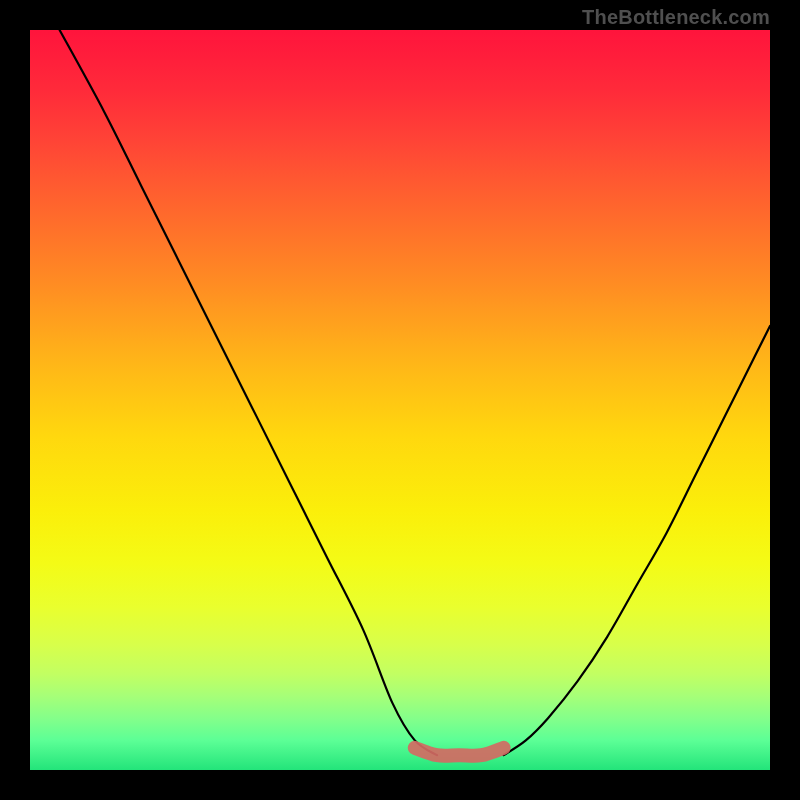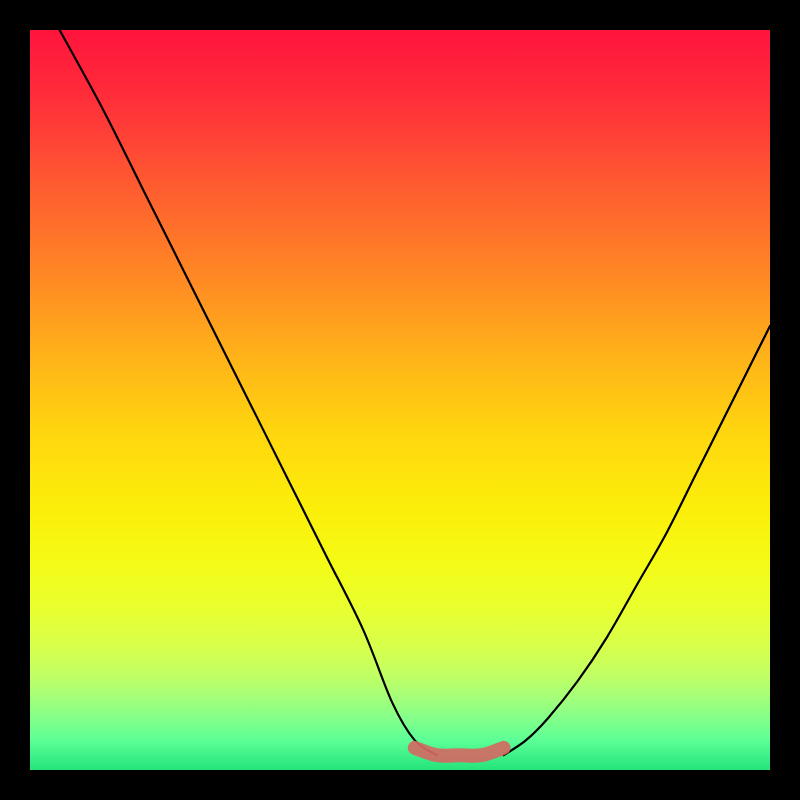--- a/index.html
+++ b/index.html
@@ -62,20 +62,21 @@
     width: 740px;
     height: 740px;
     overflow: visible;
   }
 </style>
 </head>
 <body>
 
 <div class="frame">
 
+  <div class="attribution">TheBottleneck.com</div>
 
   <div class="plot">
     <svg class="curves" viewBox="0 0 740 740" preserveAspectRatio="none">
       <g id="svg-series">
           <path d="M 29.6 0 C 37 13.566666666666663, 60.43333333333333 55.499999999999986, 74 81.39999999999998 C 87.56666666666666 107.29999999999997, 98.66666666666667 130.7333333333333, 111 155.39999999999998 C 123.33333333333333 180.06666666666666, 135.66666666666666 204.73333333333335, 148 229.40000000000003 C 160.33333333333334 254.06666666666672, 172.66666666666666 278.73333333333335, 185 303.40000000000003 C 197.33333333333334 328.0666666666667, 209.66666666666666 352.73333333333335, 222 377.40000000000003 C 234.33333333333334 402.0666666666667, 246.66666666666666 426.73333333333335, 259 451.4 C 271.3333333333333 476.0666666666666, 283.6666666666667 500.7333333333333, 296 525.4 C 308.3333333333333 550.0666666666666, 321.9 574.7333333333333, 333 599.4 C 344.1 624.0666666666666, 353.96666666666664 654.9, 362.59999999999997 673.4 C 371.2333333333333 691.9, 377.4 701.7666666666667, 384.8 710.4 C 392.20000000000005 719.0333333333333, 403.30000000000007 722.7333333333333, 407.00000000000006 725.2" fill="none" stroke="#000000" stroke-width="2.2" stroke-linecap="round"></path>
           <path d="M 473.6 725.2 C 477.3 722.7333333333333, 488.40000000000003 716.5666666666666, 495.8 710.4 C 503.2 704.2333333333333, 509.3666666666667 698.0666666666667, 518 688.2 C 526.6333333333333 678.3333333333334, 537.7333333333333 664.7666666666668, 547.6 651.2 C 557.4666666666667 637.6333333333333, 567.3333333333334 622.8333333333333, 577.2 606.8 C 587.0666666666667 590.7666666666667, 596.9333333333333 572.2666666666667, 606.8 555 C 616.6666666666666 537.7333333333333, 626.5333333333333 521.7, 636.4 503.2 C 646.2666666666667 484.7, 656.1333333333333 463.73333333333335, 666 444 C 675.8666666666667 424.26666666666665, 685.7333333333332 404.53333333333336, 695.5999999999999 384.8 C 705.4666666666666 365.06666666666666, 717.8 340.4, 725.1999999999999 325.59999999999997 C 732.5999999999999 310.79999999999995, 737.5333333333333 300.93333333333334, 740 296" fill="none" stroke="#000000" stroke-width="2.2" stroke-linecap="round"></path>
           <path d="M 384.8 717.8 C 388.5 719.0333333333333, 399.6000000000001 723.9666666666667, 407.00000000000006 725.2 C 414.40000000000003 726.4333333333334, 421.8 725.2, 429.2 725.2 C 436.59999999999997 725.2, 444 726.4333333333334, 451.4 725.2 C 458.79999999999995 723.9666666666667, 469.90000000000003 719.0333333333333, 473.6 717.8" fill="none" stroke="#d36a63" stroke-width="14" stroke-linecap="round" stroke-linejoin="round" opacity="0.92"></path>
         </g>
     </svg>
   </div>

